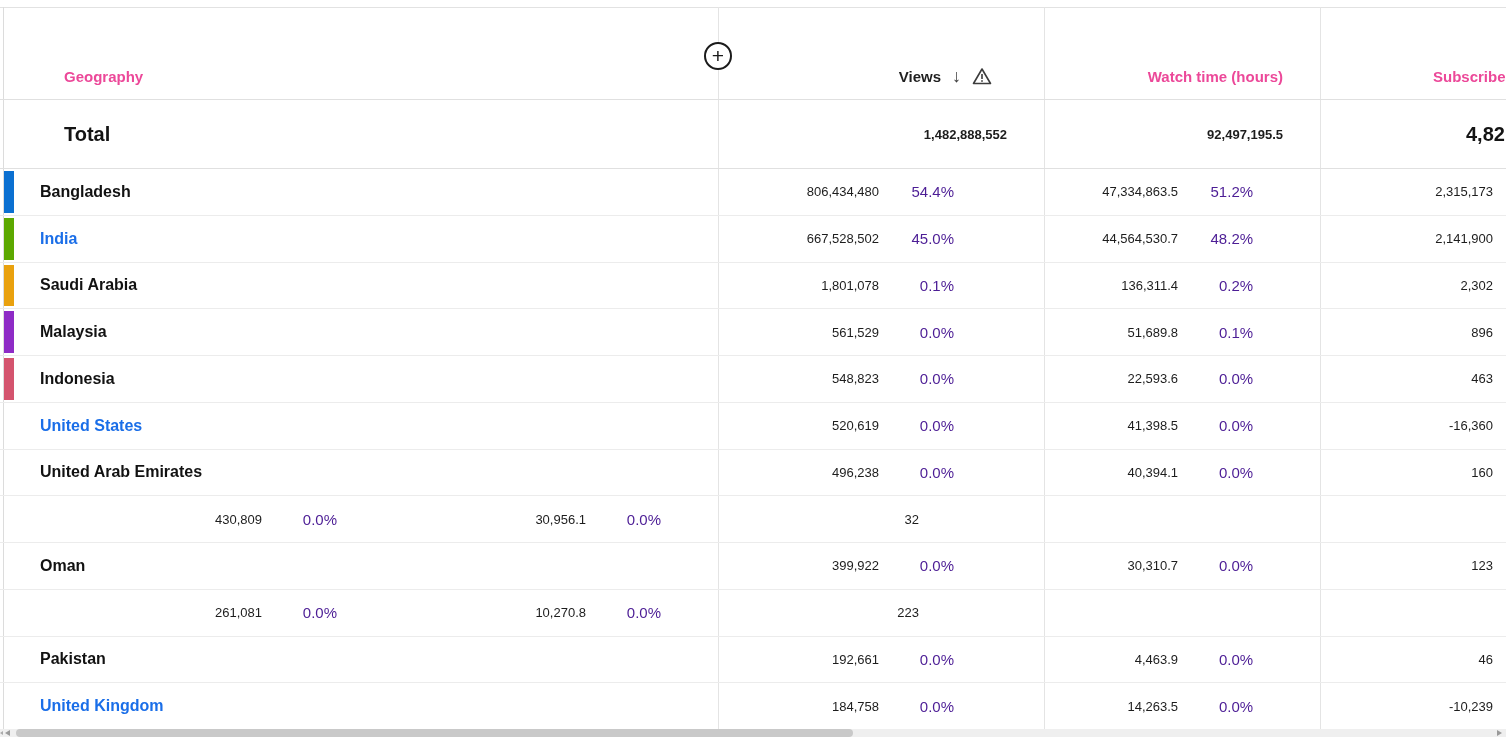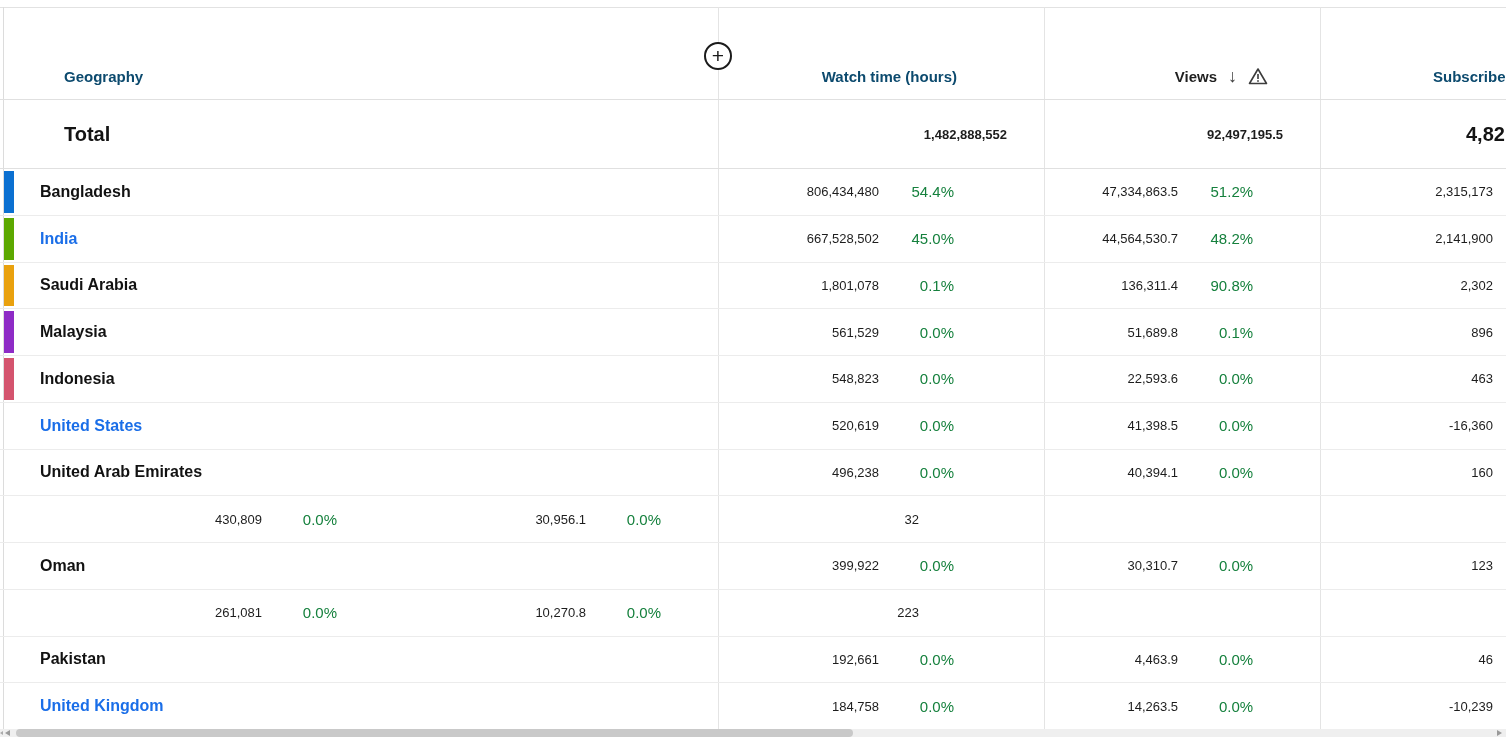--- a/index.html
+++ b/index.html
@@ -16,21 +16,21 @@
   .w-geo   { width:718px; }
   .w-views { width:326px; }
   .w-watch { width:276px; }
   .w-subs  { width:286px; }
 
   .trow { display:flex; width:1606px; position:relative; }
 
   
   .header { position:absolute; left:0; top:7px; height:93px; align-items:flex-end;
     border-bottom:1px solid #e0e0e0; }
-  .hcell { display:flex; align-items:center; padding-bottom:14px; color:#0c4a6e;
+  .hcell { display:flex; align-items:center; padding-bottom:14px; color:#ec4899;
     font-size:15px; font-weight:700; white-space:nowrap; }
   .hcell.geo { padding-left:64px; }
   .hcell.views { justify-content:flex-end; padding-right:52px; color:#1f1f1f; }
   .hcell.watch { justify-content:flex-end; padding-right:37px; }
   .hcell.subs { padding-left:113px; }
   .sort-arrow { font-size:18px; font-weight:400; color:#3c3c3c; margin-left:11px; line-height:1; }
   .warn { margin-left:11px; display:inline-flex; }
 
   
   .plus-btn { position:absolute; left:704px; top:42px; width:28px; height:28px;
@@ -50,21 +50,21 @@
   .rows { position:absolute; left:0; top:169px; width:1606px; }
   .row { display:flex; width:1606px; height:46.75px; position:relative;
     border-bottom:1px solid #ececec; align-items:center; cursor:pointer; }
   .bar { position:absolute; left:4px; top:2px; bottom:2px; width:10px; }
   .cell { display:flex; align-items:center; white-space:nowrap; height:100%; }
   .cell.geo { padding-left:40px; font-size:16px; color:#121212;font-weight:bold; }
   .country.link { color:#1a6ee8; }
   .cell.metric { justify-content:flex-end; padding-right:37px;margin-left:48px; }
   .cell.msubs { padding-right:113px; }
   .num { font-size:13px; color:#1d1d1d; text-align:right; }
-  .pct { width:75px; font-size:15px; color:#15803d; text-align:right; }
+  .pct { width:75px; font-size:15px; color:#4c1d95; text-align:right; }
 
   
   .hscroll { position:absolute; left:0; top:729px; width:1506px; height:8px; background:#efefef; }
   .sb-thumb { position:absolute; left:16px; top:0; width:837px; height:8px;
     background:#c9c9c9; border-radius:4px; cursor:pointer; }
   .sb-left { position:absolute; left:5px; top:1px; width:0; height:0;
     border-top:3px solid transparent; border-bottom:3px solid transparent;
     border-right:5px solid #9a9a9a; cursor:pointer; }
   .sb-corner { position:absolute; left:0; top:2px; width:0; height:0;
     border-top:2px solid transparent; border-bottom:2px solid transparent;
@@ -85,34 +85,34 @@
   <div class="col-line" style="left:1320px"></div>
 
   <div class="plus-btn">
     <span>+</span>
   </div>
 
   <div class="trow header">
     <div class="hcell geo w-geo">
       <span>Geography</span>
     </div>
-    <div class="hcell watch w-watch">
-      <span>Watch time (hours)</span>
-    </div>
     <div class="hcell views w-views">
       <span>Views</span>
       <span class="sort-arrow">↓</span>
       <span class="warn">
         <svg width="20" height="18" viewBox="0 0 20 18">
           <path d="M10 2 L18.5 16.5 L1.5 16.5 Z" fill="none" stroke="#3c3c3c" stroke-width="1.6" stroke-linejoin="round"></path>
           <rect x="9.2" y="7" width="1.6" height="5" fill="#3c3c3c"></rect>
           <rect x="9.2" y="13.2" width="1.6" height="1.6" fill="#3c3c3c"></rect>
         </svg>
       </span>
     </div>
+    <div class="hcell watch w-watch">
+      <span>Watch time (hours)</span>
+    </div>
     <div class="hcell subs w-subs">
       <span>Subscribers</span>
     </div>
   </div>
 
   <div class="trow total">
     <div class="tcell geo w-geo">Total</div>
     <div class="tcell num w-views">1,482,888,552</div>
     <div class="tcell num w-watch">92,497,195.5</div>
     <div class="tcell subs w-subs">4,82</div>
@@ -159,21 +159,21 @@
       <span class="bar" style="background: rgb(233, 161, 14);"></span>
       <div class="cell geo w-geo">
         <span class="country">Saudi Arabia</span>
       </div>
       <div class="cell metric w-views">
         <span class="num">1,801,078</span>
         <span class="pct">0.1%</span>
       </div>
       <div class="cell metric w-watch">
         <span class="num">136,311.4</span>
-        <span class="pct">90.8%</span>
+        <span class="pct">0.2%</span>
       </div>
       <div class="cell metric msubs w-subs">
         <span class="num">2,302</span>
       </div>
     </div>
 
     <div class="row">
       <span class="bar" style="background: rgb(142, 43, 198);"></span>
       <div class="cell geo w-geo">
         <span class="country">Malaysia</span>

